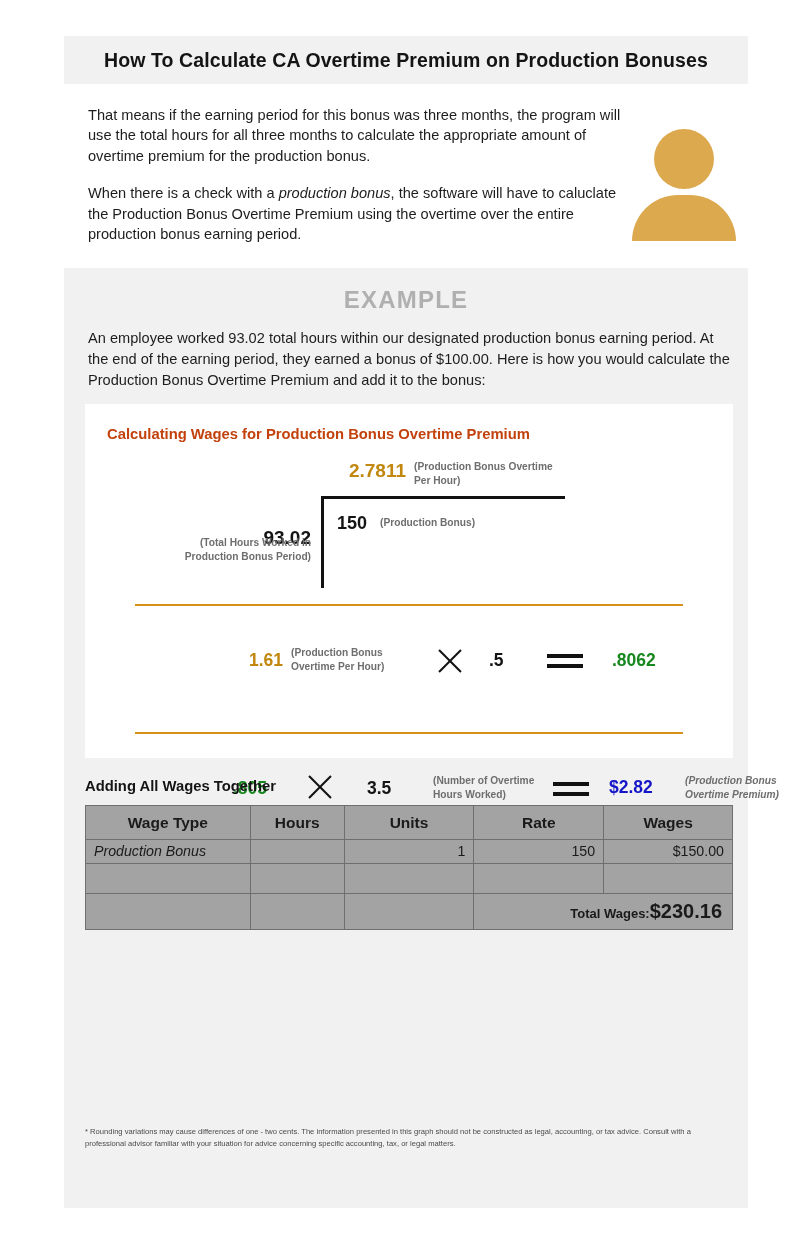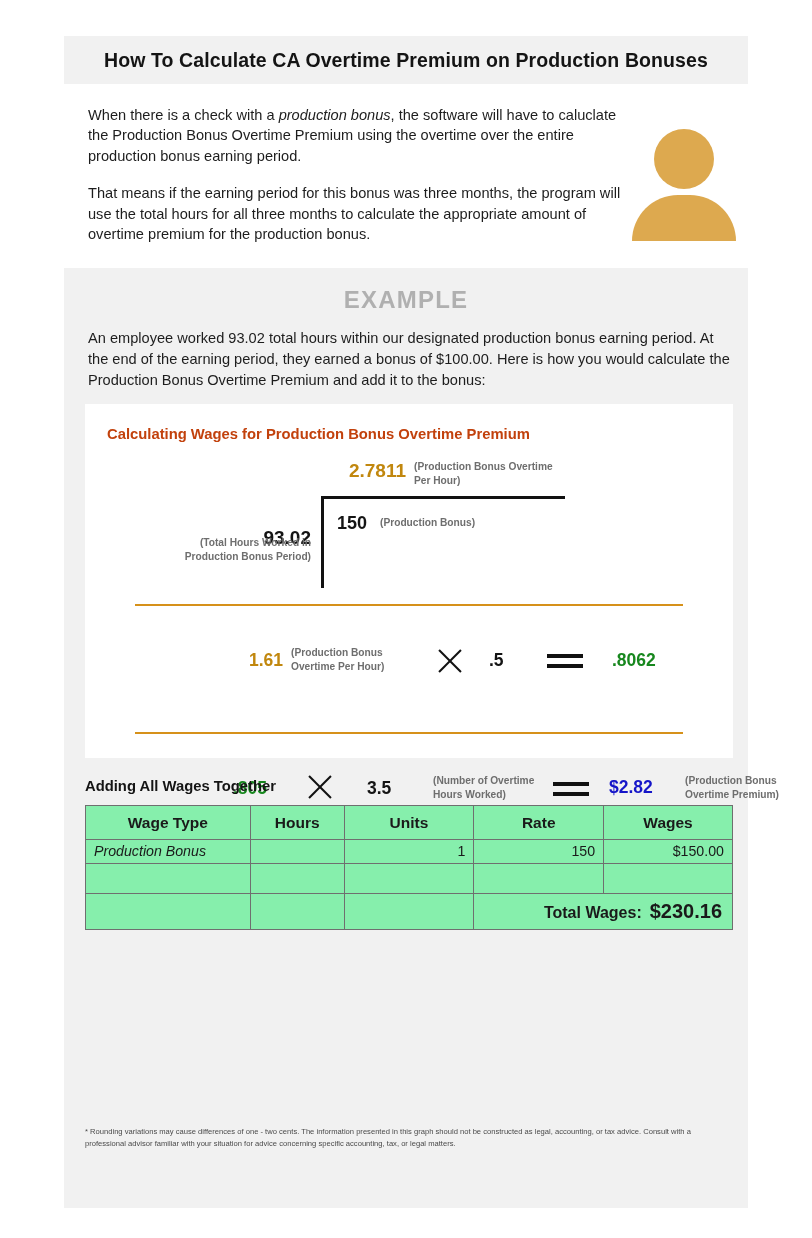--- a/index.html
+++ b/index.html
@@ -171,21 +171,21 @@
 
   
   .table-heading {
     position: absolute; left: 21px; top: 510px;
     font-size: 14.8px; font-weight: bold; color: #141414;
   }
   table.wages {
     position: absolute; left: 21px; top: 537px;
     width: 648px;
     border-collapse: collapse;
-    background: #86efac;
+    background: #a3a3a3;
   }
   table.wages th, table.wages td {
     border: 1px solid #6f6f6f;
     height: 22px;
     padding: 3px 8px;
     font-size: 14.2px;
     color: #1a1a1a;
     vertical-align: middle;
   }
   table.wages th {
@@ -195,21 +195,21 @@
   table.wages td.wagetype {
     font-style: italic; text-align: left; line-height: 1.18;
   }
   table.wages td.num { text-align: right; }
   table.wages tr.empty td { height: 30px; }
   table.wages td.total-label {
     text-align: right; font-weight: bold; font-size: 15.5px;
     padding-right: 10px; height: 36px;
   }
   table.wages td.total-label .tw {
-    font-size: 16px; font-weight: bold; margin-right: 8px;
+    font-size: 13px; font-weight: bold; 
   }
   table.wages td.total-label .amt {
     font-size: 20px; font-weight: bold;
   }
   col.c1 { width: 165px; }
   col.c2 { width: 94px; }
   col.c3 { width: 130px; }
   col.c4 { width: 130px; }
   col.c5 { width: 129px; }
 
@@ -223,22 +223,22 @@
 </head>
 <body>
 
 <div class="page">
 
   <div class="title-bar">
     <h1>How To Calculate CA Overtime Premium on Production Bonuses</h1>
   </div>
 
   <div class="intro">
+    <p>That means if the earning period for this bonus was three months, the program will use the total hours for all three months to calculate the appropriate amount of overtime premium for the production bonus.</p>
     <p><span>When there is a check with a </span><em>production bonus</em><span>, the software will have to caluclate the Production Bonus Overtime Premium using the overtime over the entire production bonus earning period.</span></p>
-    <p>That means if the earning period for this bonus was three months, the program will use the total hours for all three months to calculate the appropriate amount of overtime premium for the production bonus.</p>
   </div>
 
   <div class="avatar">
     <div class="head"></div>
     <div class="body"></div>
   </div>
 
   <div class="example-panel">
 
     <div class="example-label">EXAMPLE</div>
@@ -289,21 +289,21 @@
           <span></span>
             <span></span>
         </div>
         <div class="eq-val c-black" style="left:282px; top:14px;">3.5</div>
         <div class="eq-note" style="left:320px; top:10px; width:130px;margin-left:28px;">(Number of Overtime Hours Worked)</div>
         <div class="op-equals" style="left:468px; top:17px;">
           <span></span>
             <span></span>
         </div>
         <div class="eq-val c-blue" style="left:524px; top:13px;">$2.82</div>
-        <div class="eq-note" style="left:600px; top:10px; width:120px;">(Production Bonus Overtime Premium)</div>
+        <div class="eq-note" style="left:600px; top:10px; width:120px;font-style:italic;">(Production Bonus Overtime Premium)</div>
       </div>
 
     </div>
 
     <div class="table-heading">Adding All Wages Together</div>
 
     <table class="wages">
       <colgroup>
         <col class="c1">
           <col class="c2">

